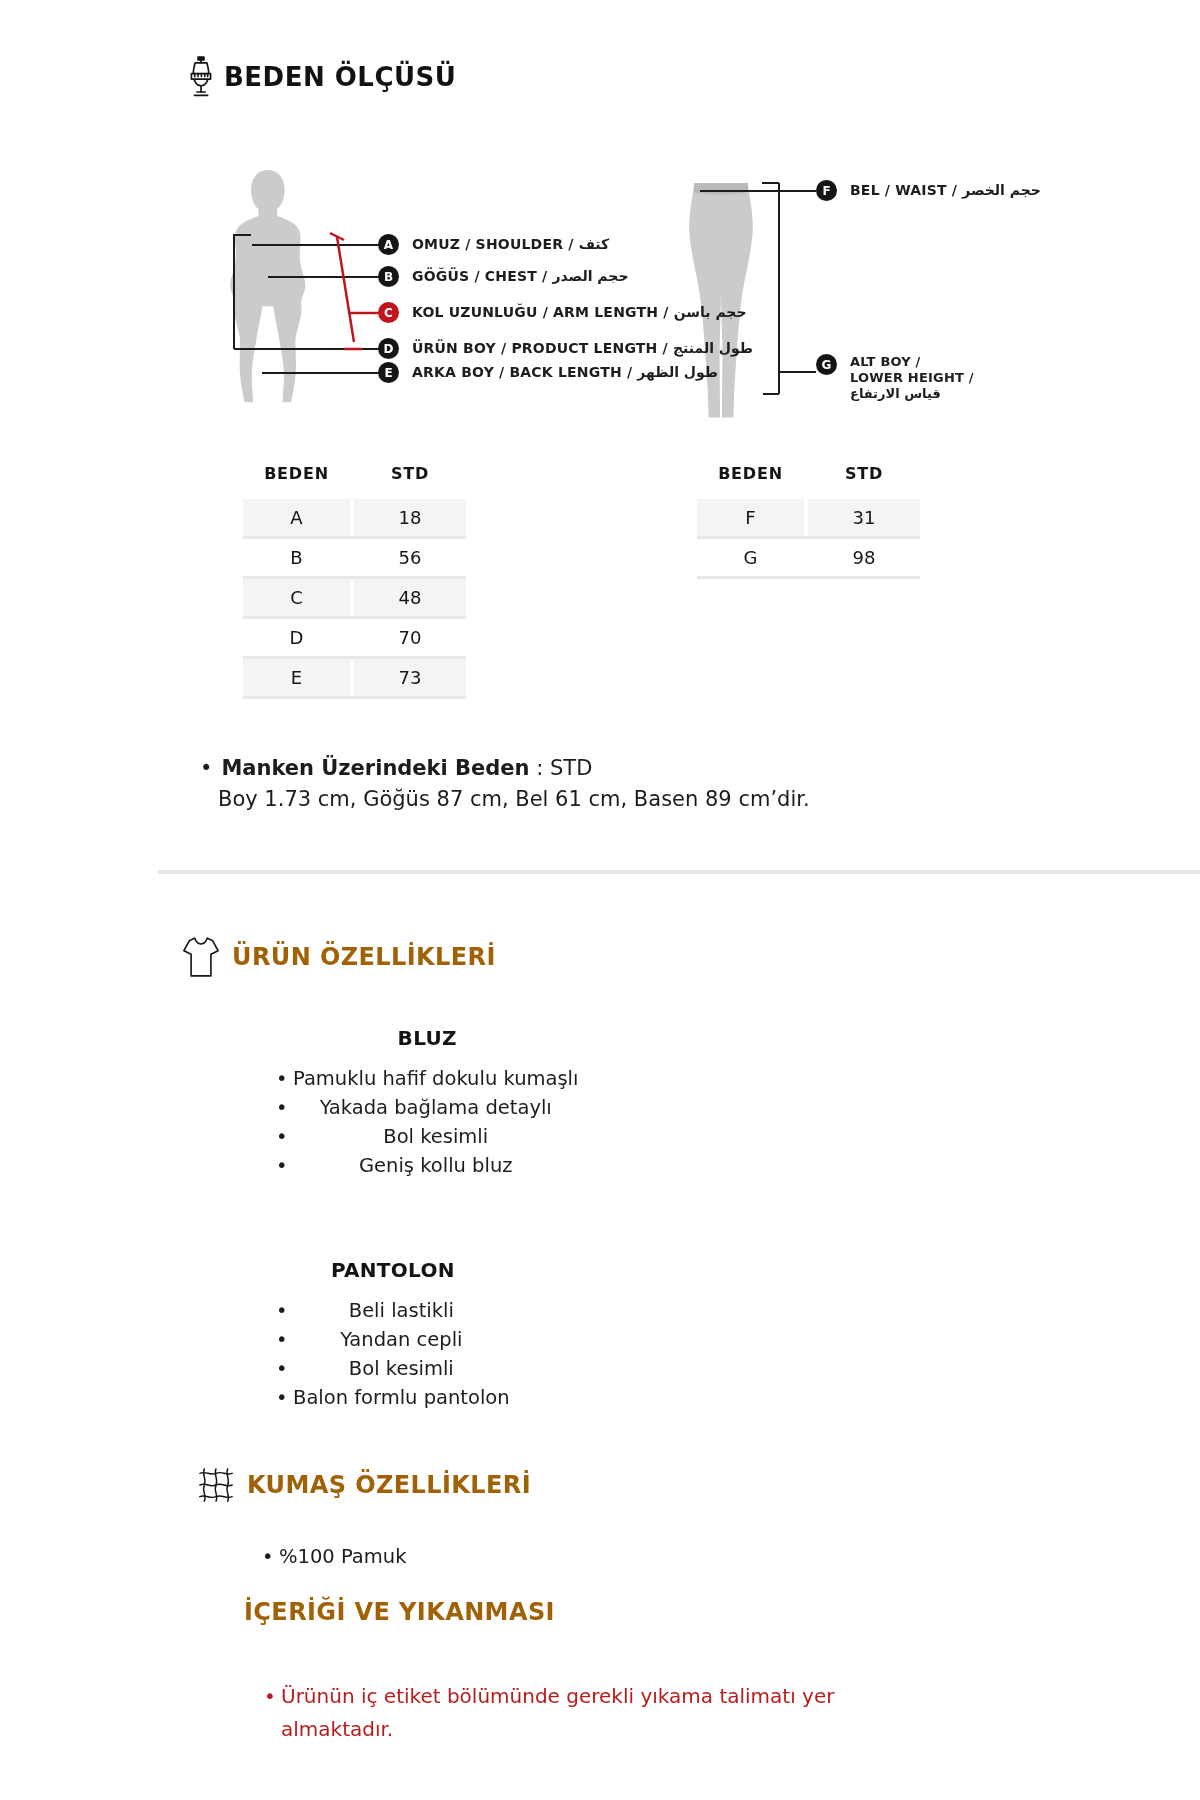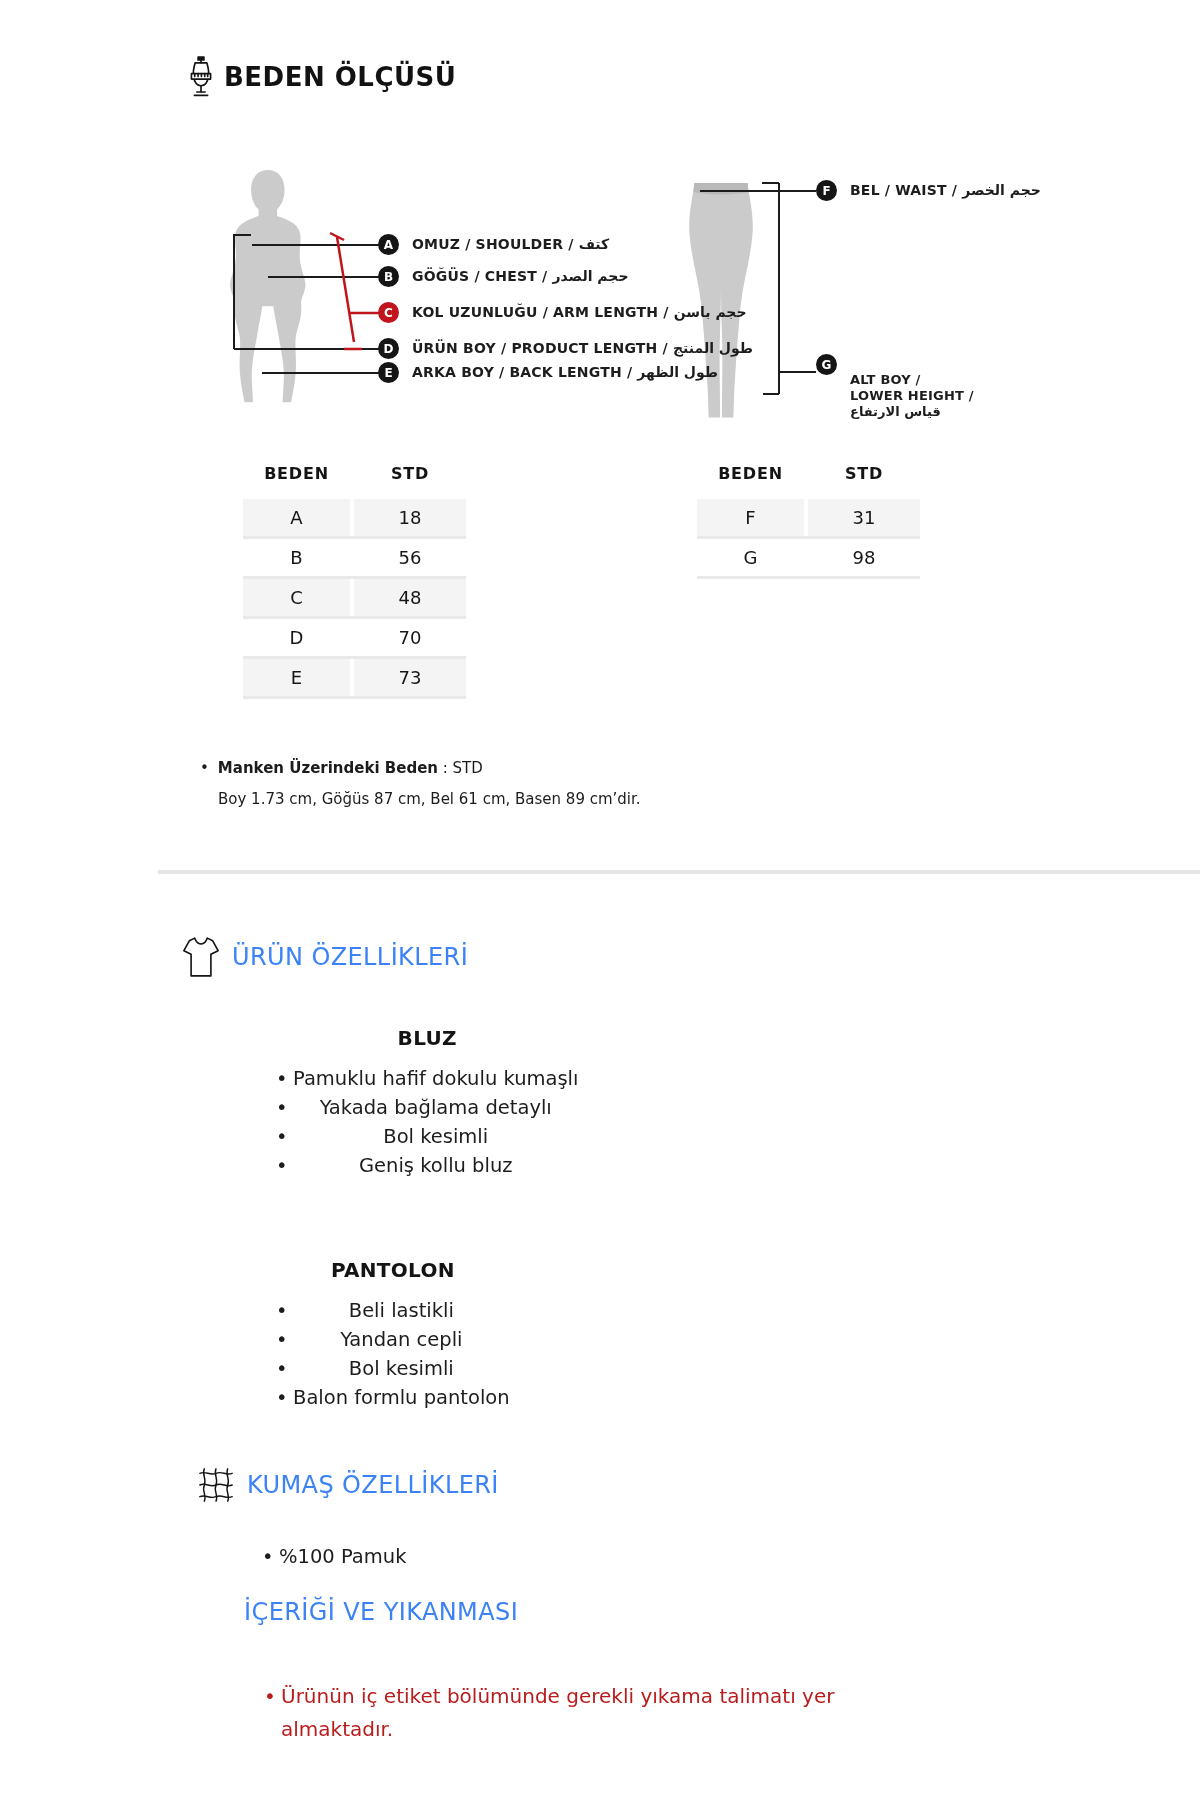--- a/index.html
+++ b/index.html
@@ -18,43 +18,43 @@
   .diagram-svg{position:absolute;left:0;top:0;width:1200px;height:440px;}
   .mlabel{position:absolute;display:flex;align-items:flex-start;gap:13px;white-space:nowrap;}
   .mdot{
     width:21px;height:21px;border-radius:50%;
     background:#151515;color:#fff;
     display:flex;align-items:center;justify-content:center;
     font-size:12px;font-weight:700;flex:0 0 auto;
   }
   .mdot.red{background:#c0151c;}
   .mtext{font-size:14px;font-weight:600;letter-spacing:.2px;color:#1d1d1d;padding-top:2px;}
-  .mtext.multi{line-height:16px;font-size:13px;padding-top:0;margin-top:18px;}
+  .mtext.multi{line-height:16px;font-size:13px;padding-top:0;}
   
   .stable{position:absolute;width:223px;}
   .thead{display:flex;gap:4px;margin-bottom:16px;}
   .thead div{font-size:16px;font-weight:700;letter-spacing:.8px;text-align:center;color:#141414;}
   .thead .c1{width:107px;}
   .thead .c2{width:112px;}
   .srow{display:flex;gap:4px;height:37px;border-bottom:3px solid #e9e9e9;}
   .srow .cell{display:flex;align-items:center;justify-content:center;font-size:18px;font-weight:500;color:#161616;}
   .srow .key{width:107px;}
   .srow .val{width:112px;}
   .srow.shade .cell{background:#f4f4f4;}
   .redtxt{color:#b5121b;}
   
-  .model-info{position:absolute;left:200px;top:753px;font-size:15px;line-height:31px;color:#1c1c1c;}
+  .model-info{position:absolute;left:200px;top:753px;font-size:21px;line-height:31px;color:#1c1c1c;}
   .model-info .blt{margin-right:9px;}
   .model-info b{font-weight:700;}
   .model-info .l2{margin-left:18px;}
   
   .divider{position:absolute;left:158px;top:870px;width:1042px;height:4px;background:#e5e5e5;}
   
   .sec-head{position:absolute;display:flex;align-items:center;gap:13px;}
-  .sec-head h2{margin:0;font-size:24px;font-weight:400;letter-spacing:.4px;color:#3b82f6;}
+  .sec-head h2{margin:0;font-size:24px;font-weight:700;letter-spacing:.4px;color:#a16207;}
   .sub-group{position:absolute;text-align:center;}
   .sub-group h3{margin:0 0 10px 0;font-size:20px;font-weight:800;letter-spacing:.3px;color:#141414;}
   ul.blist{list-style:none;margin:14px;padding:0;}
   ul.blist li{
     position:relative;padding-left:17px;
     font-size:19.5px;line-height:29px;color:#1d1d1d;
   }
   ul.blist li::before{content:"•";position:absolute;left:0;top:0;}
   ul.care li{font-size:20px;line-height:33px;color:#b91c1c;font-weight:400;}
   

